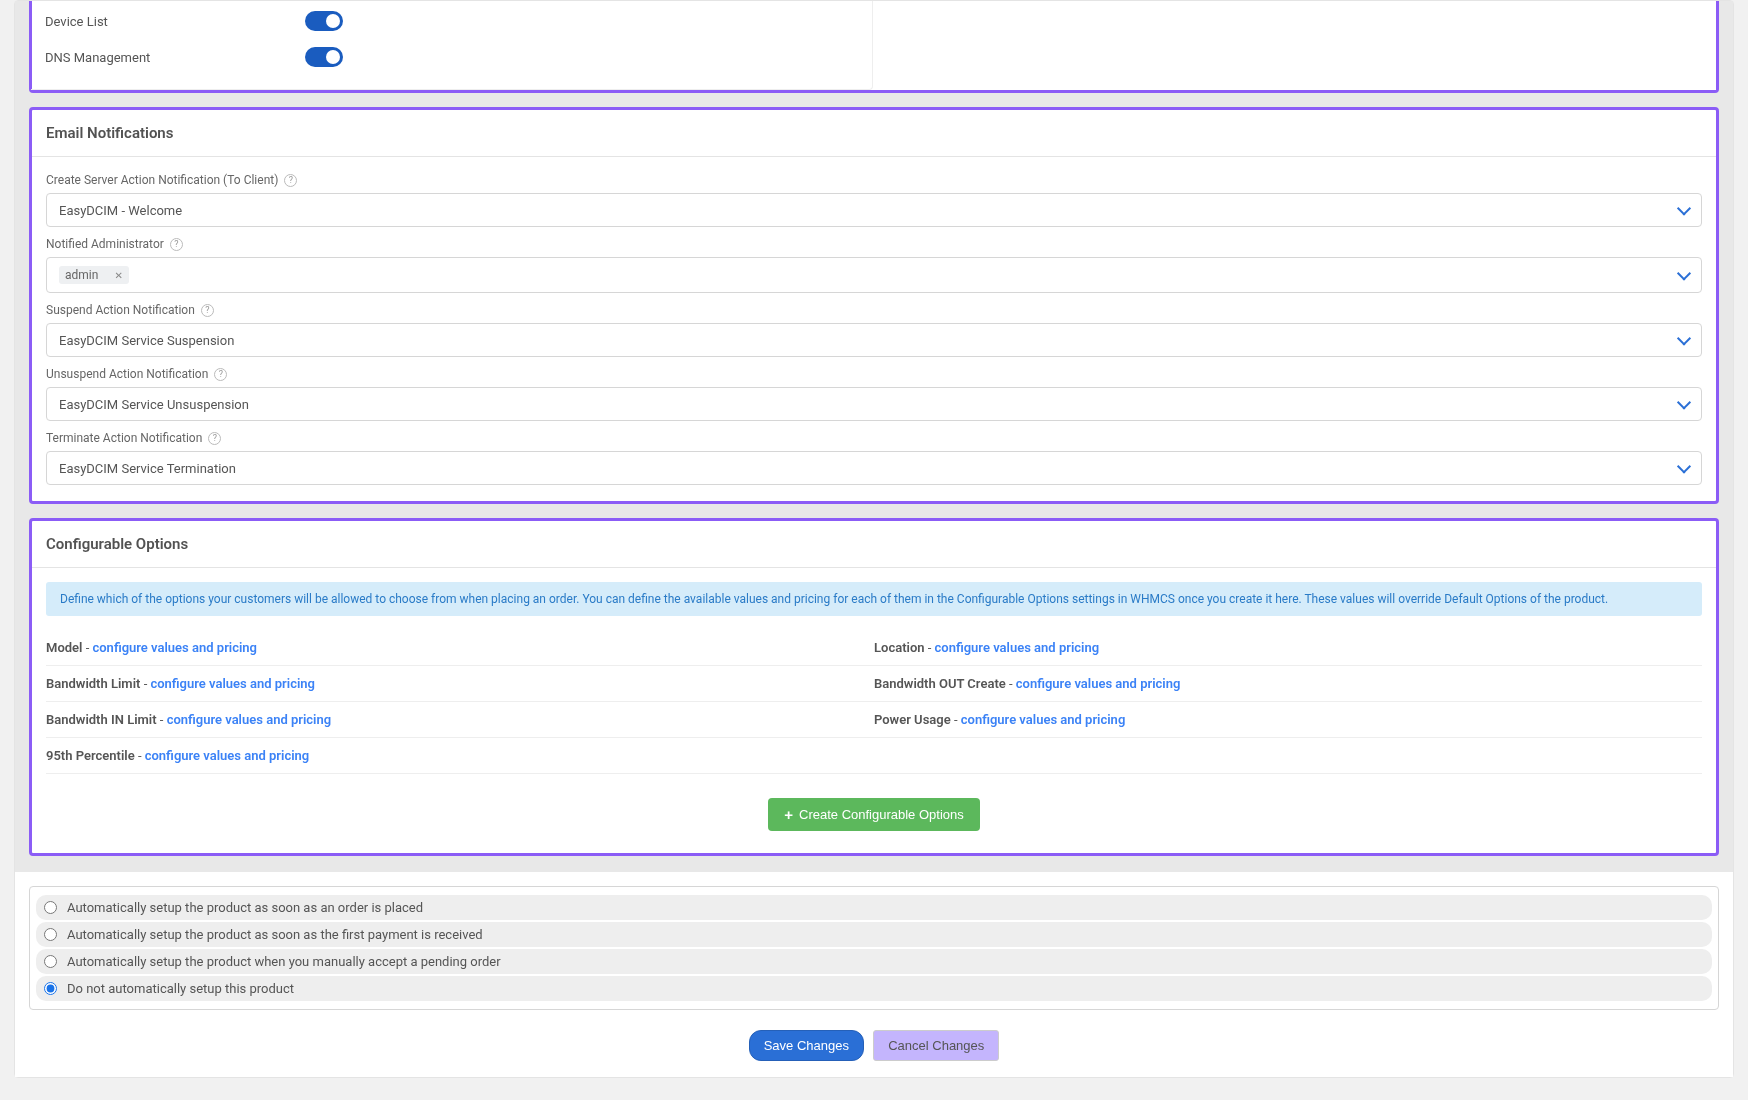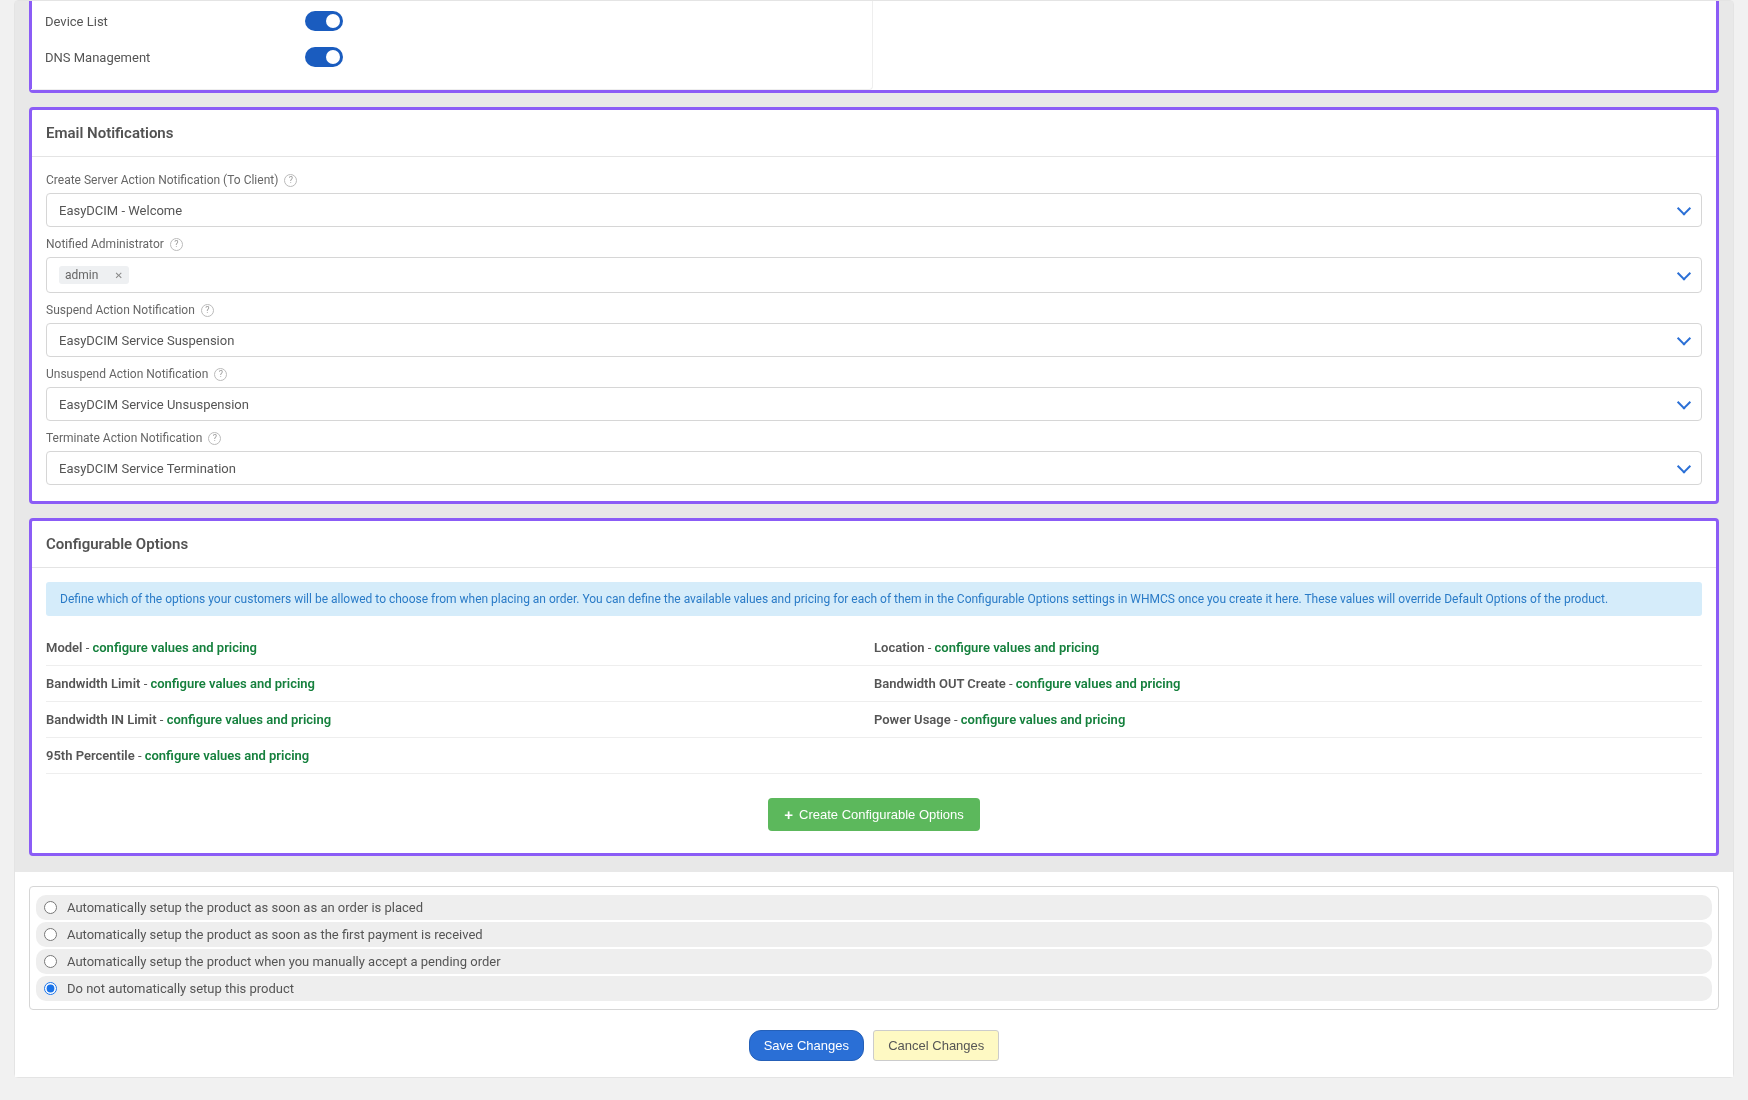--- a/index.html
+++ b/index.html
@@ -129,21 +129,21 @@
   grid-template-columns: 1fr 1fr;
   margin: 0 14px;
 }
 .conf-item {
   padding: 10px 0;
   border-bottom: 1px solid #eee;
   font-size: 13px;
 }
 .conf-item .name { color: #555; font-weight: 600; }
 .conf-item .dash { color: #555; }
-.conf-item .link { color: #15803d; font-weight: 600; cursor: pointer; }
+.conf-item .link { color: #3b82f6; font-weight: 600; cursor: pointer; }
 .create-btn-row { text-align: center; padding: 24px 0 22px 0; }
 .btn-green {
   background: #5cb85c;
   color: #fff;
   border: none;
   padding: 9px 16px;
   border-radius: 4px;
   font-size: 13px;
   font-weight: 500;
   cursor: pointer;
@@ -177,21 +177,21 @@
 .btn-primary {
   background: #2a6fd6;
   color: #fff;
   border: 1px solid #2560b8;
   padding: 7px 14px;
   border-radius: 12px;
   font-size: 13px;
   cursor: pointer;
 }
 .btn-secondary {
-  background: #fef9c3;
+  background: #c4b5fd;
   color: #555;
   border: 1px solid #ccc;
   padding: 7px 14px;
   border-radius: 3px;
   font-size: 13px;
   cursor: pointer;
   margin-left: 6px;
 }
 .bottom-wrap { padding: 14px 14px 0 14px; background:#fff; }
 </style>

